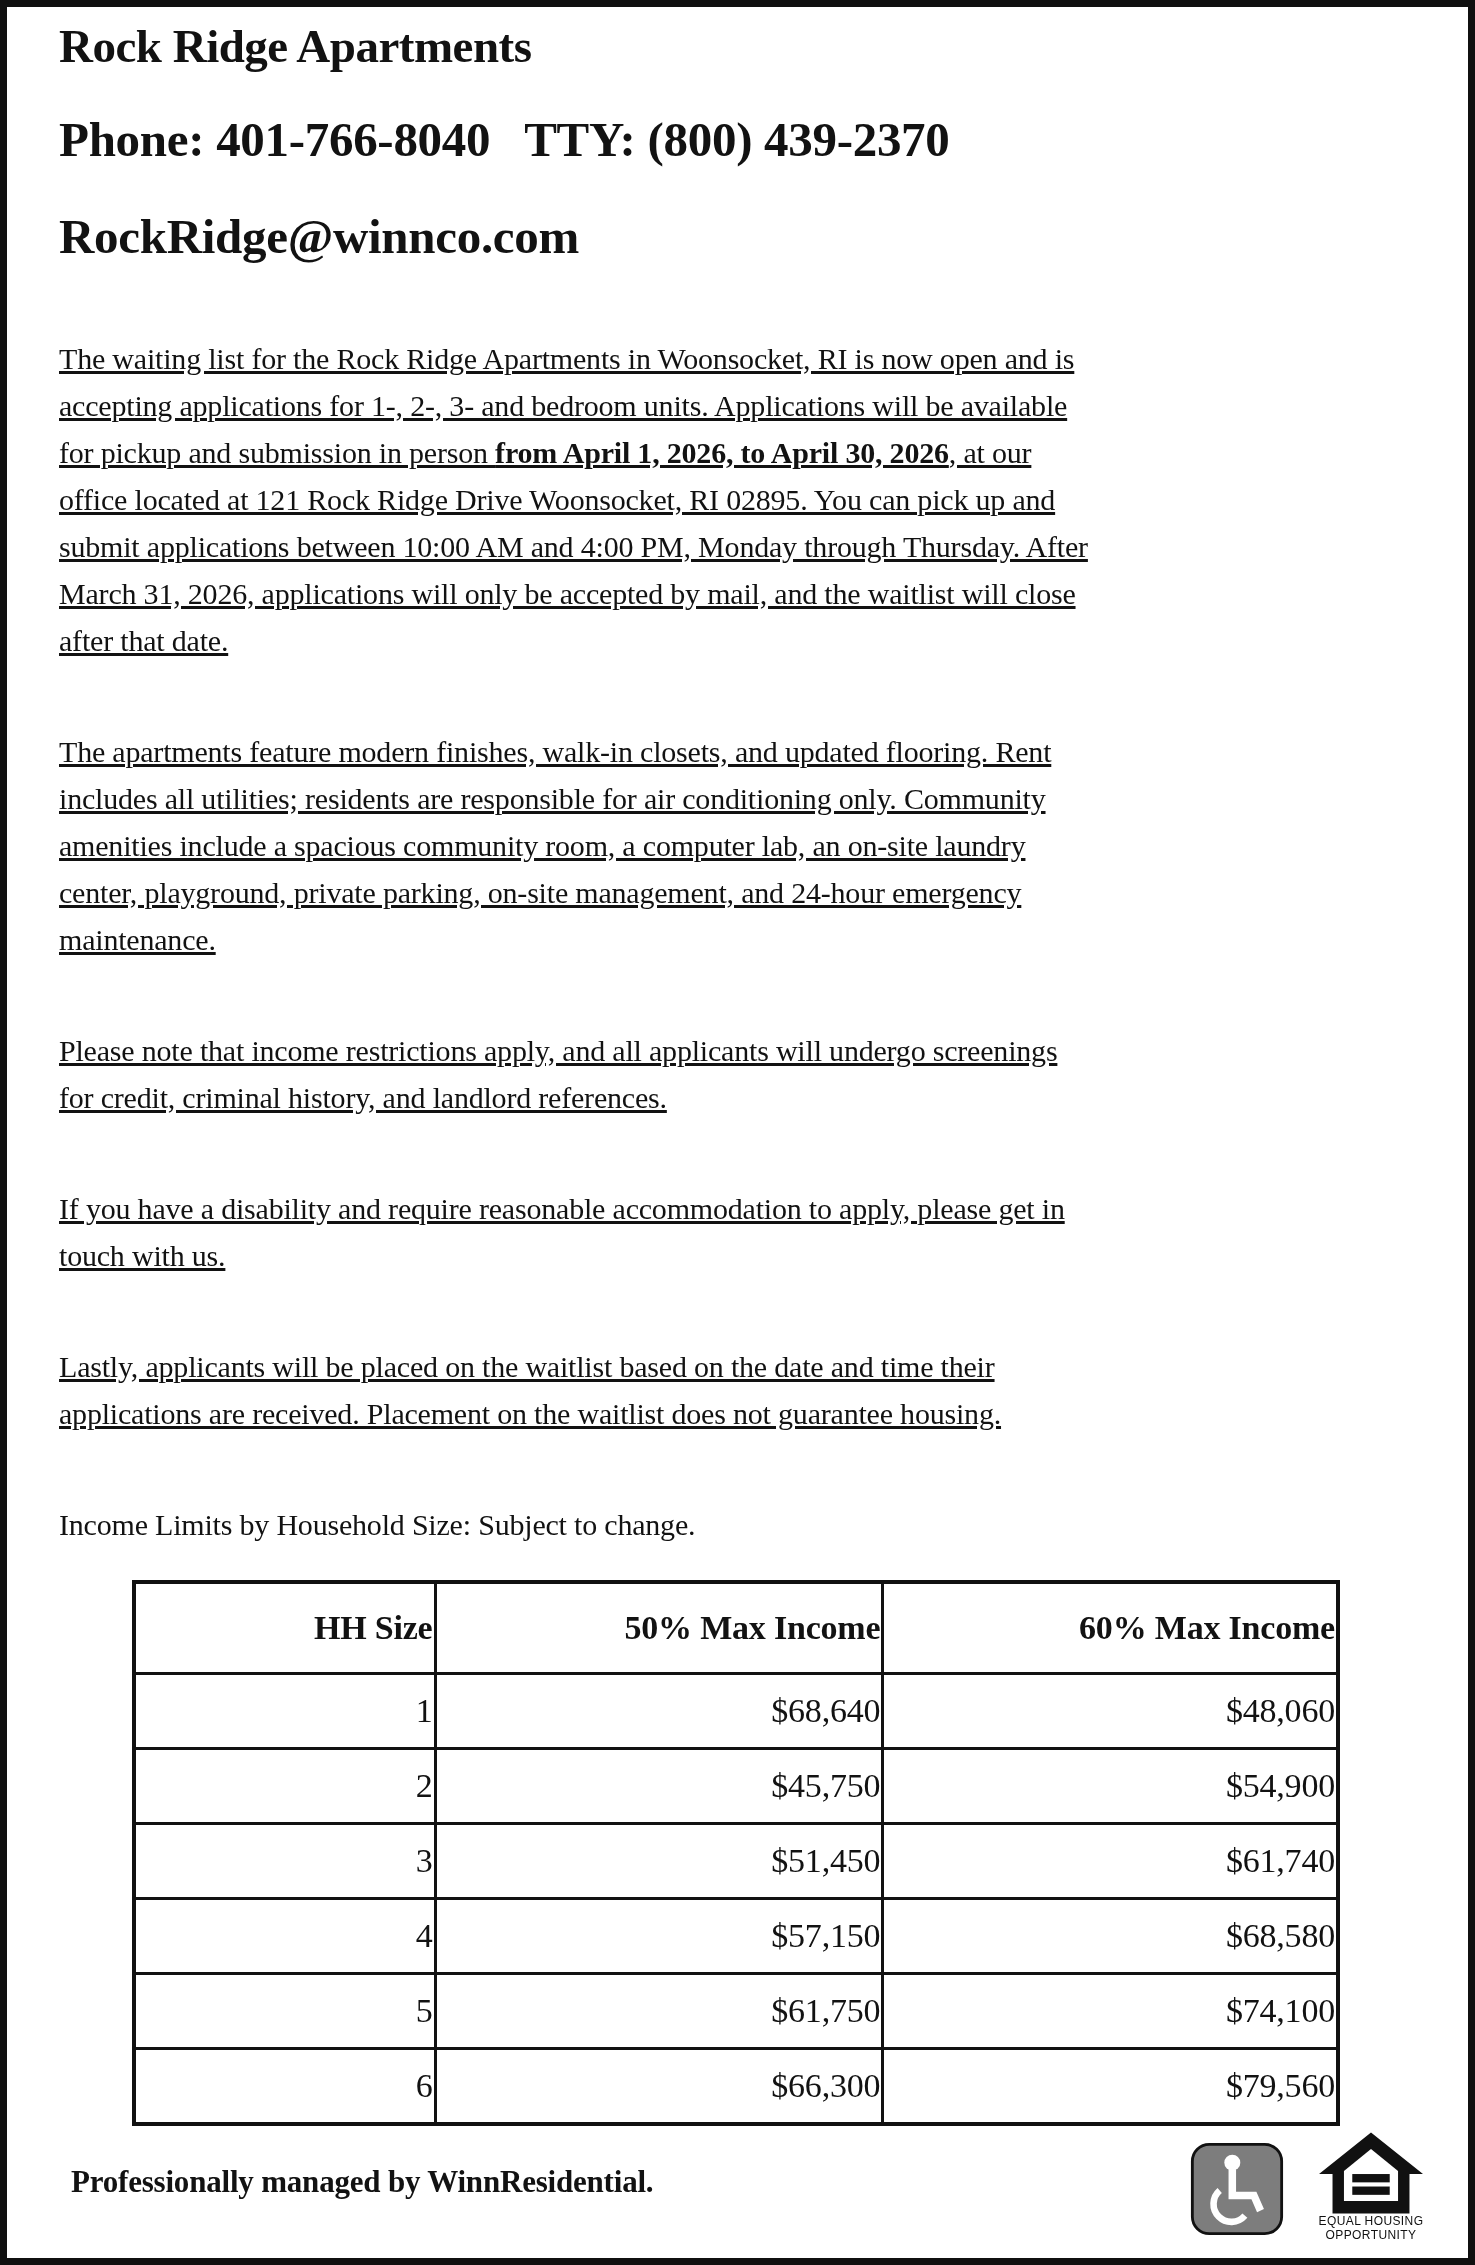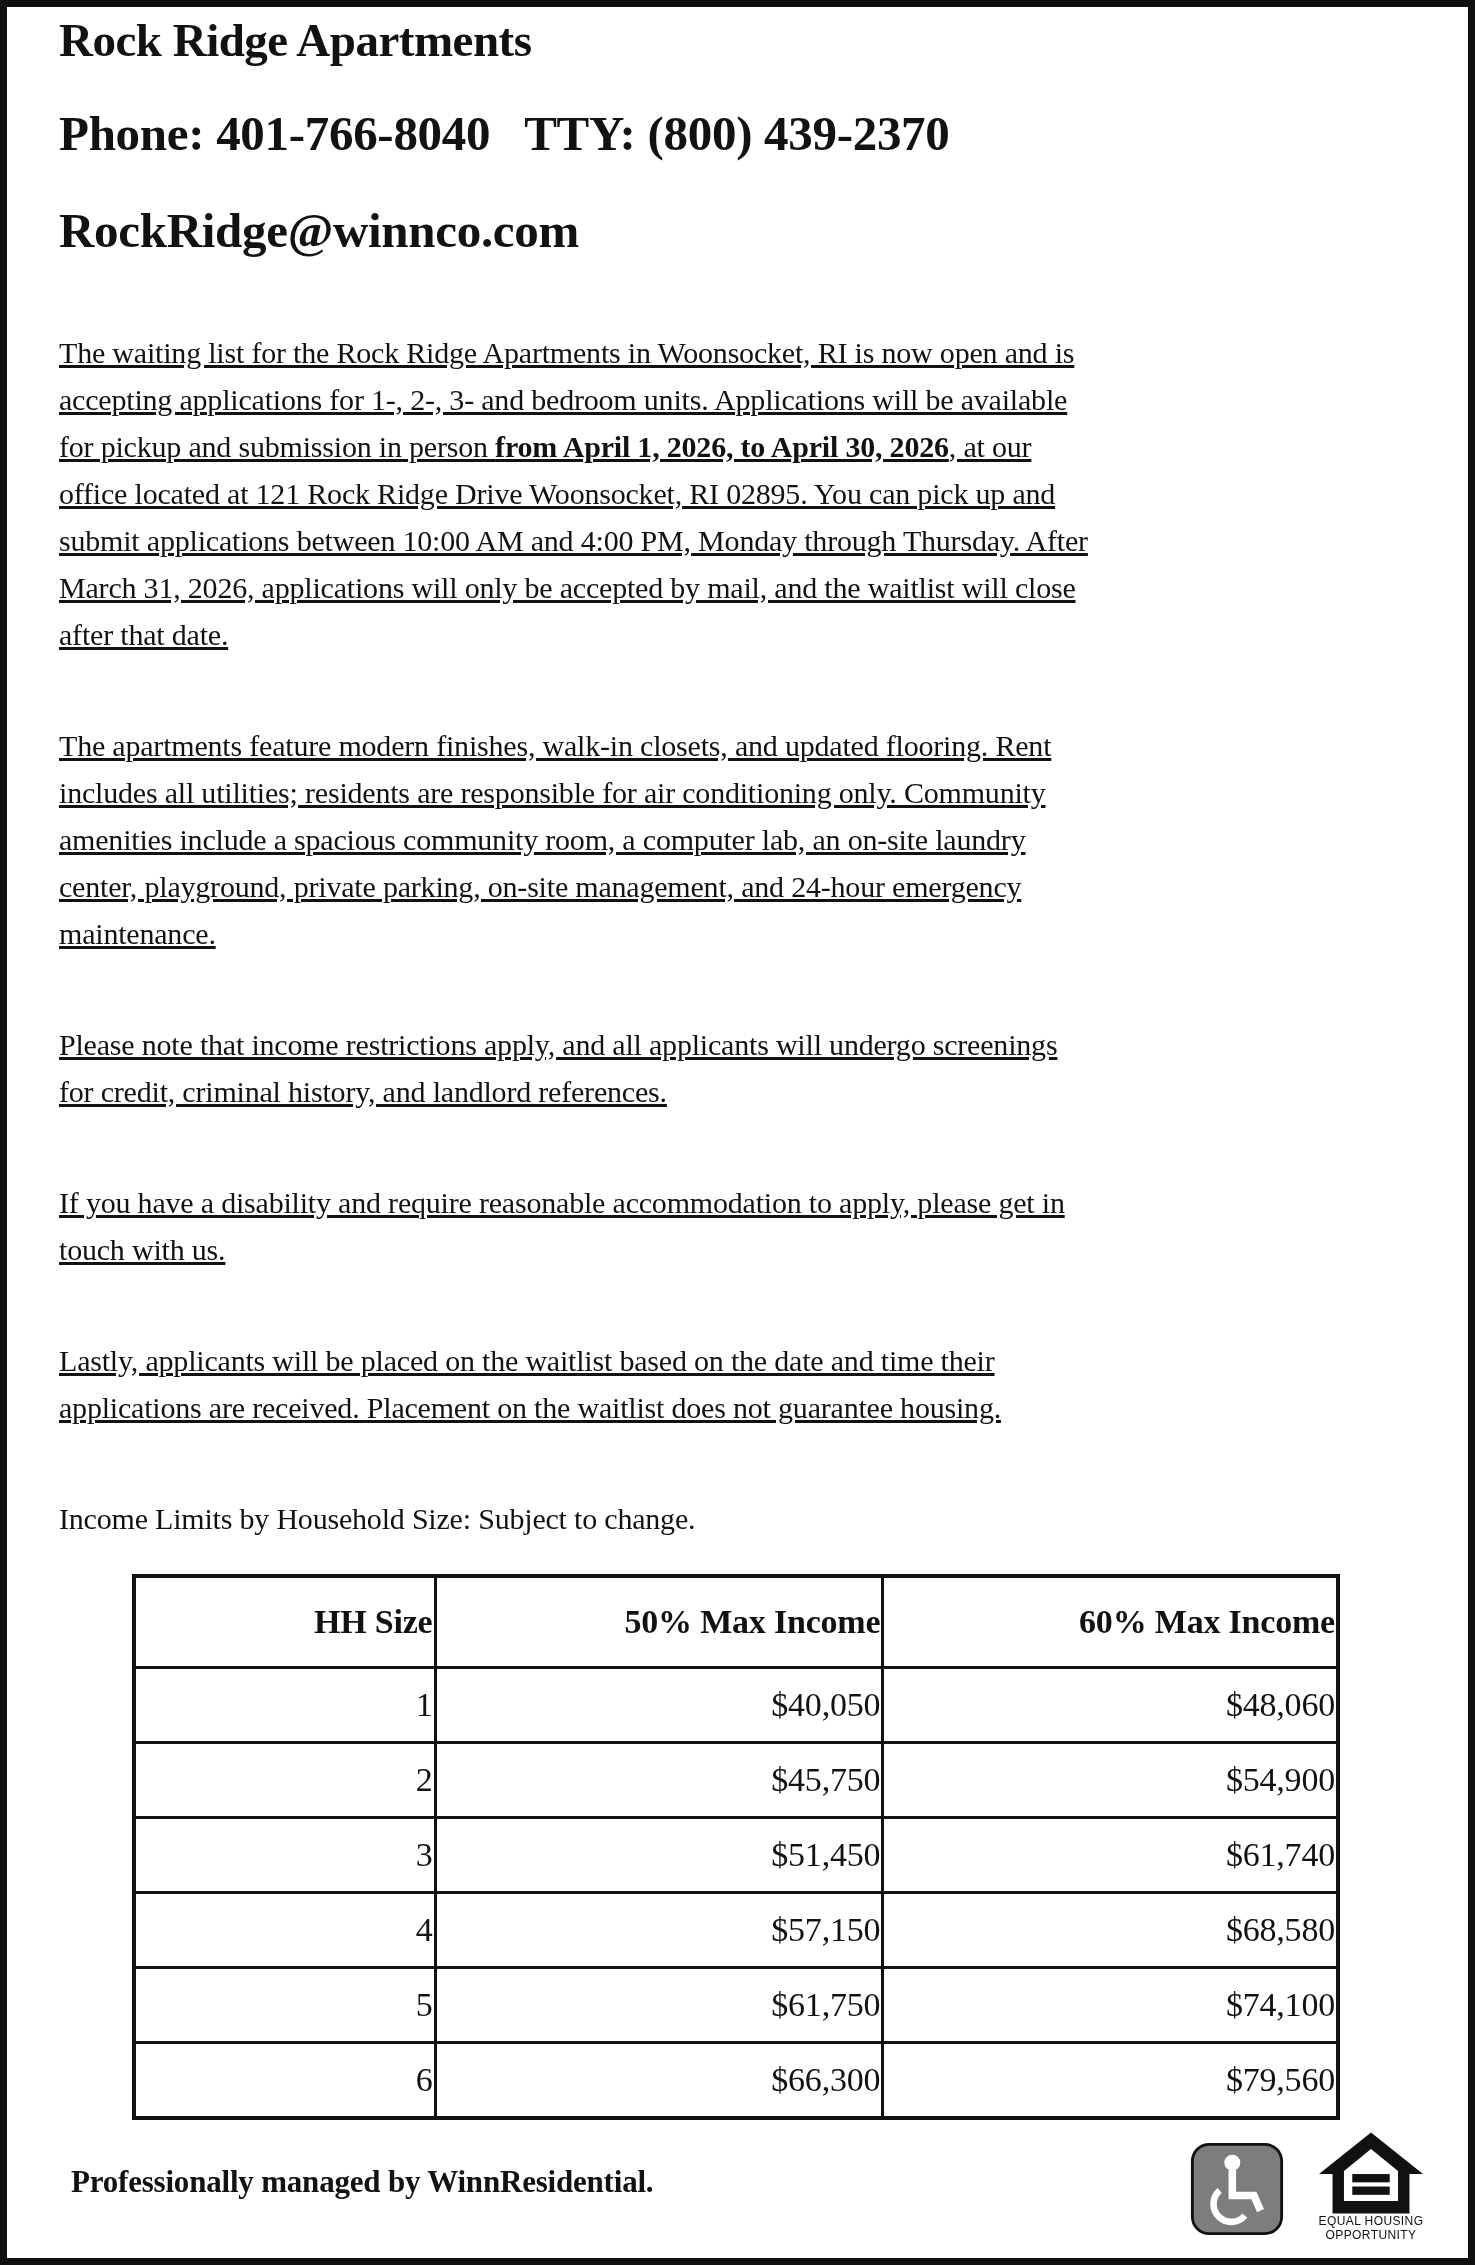--- a/index.html
+++ b/index.html
@@ -7,21 +7,21 @@
     position: relative;
     width: 1475px;
     height: 2265px;
     box-sizing: border-box;
     border: 7px solid #101010;
     background: #ffffff;
     overflow: hidden;
     font-family: "Liberation Serif", "DejaVu Serif", serif;
     color: #121212;
   }
-  .content { padding: 6px 60px 0 52px; }
+  .content { padding: 12px 60px 0 52px; }
 
   .title {
     margin: 0;
     font-size: 47px;
     font-weight: 700;
     letter-spacing: -0.5px;
     line-height: 1.15;
   }
   .contact-line {
     margin-top: 38px;
@@ -141,21 +141,21 @@
       <thead>
         <tr>
           <th>HH Size</th>
           <th>50% Max Income</th>
           <th>60% Max Income</th>
         </tr>
       </thead>
       <tbody>
           <tr>
             <td>1</td>
-            <td>$40,050</td>
+            <td>$68,640</td>
             <td>$48,060</td>
           </tr>
           <tr>
             <td>2</td>
             <td>$45,750</td>
             <td>$54,900</td>
           </tr>
           <tr>
             <td>3</td>
             <td>$51,450</td>

